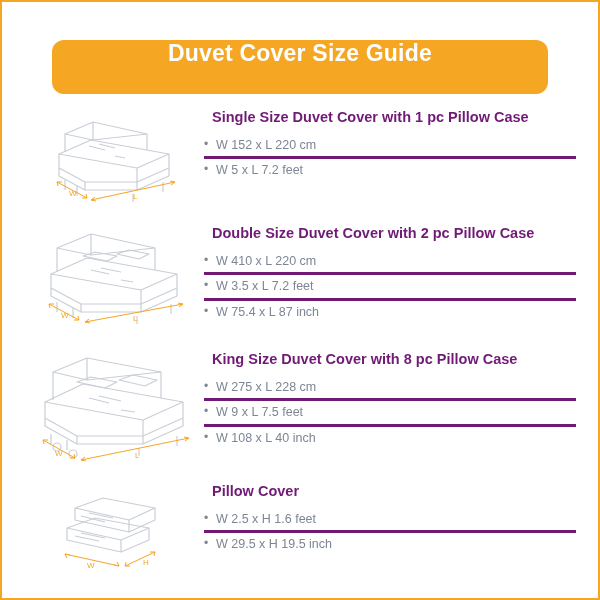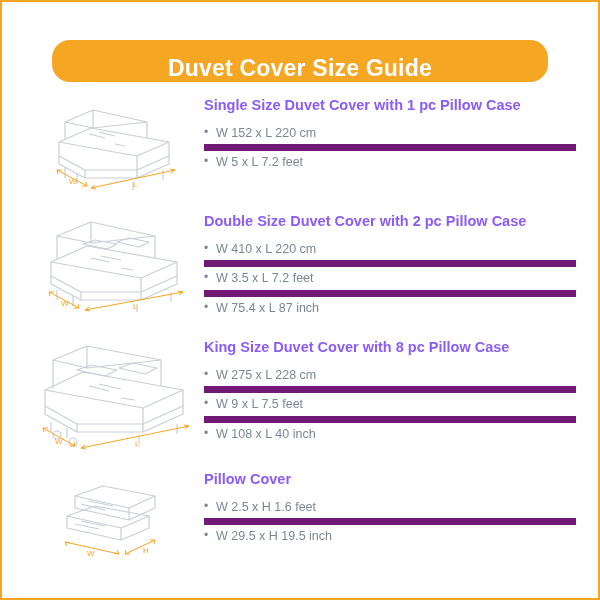--- a/index.html
+++ b/index.html
@@ -23,24 +23,24 @@
   }
   .inner {
     position: absolute;
     left: 0; top: 0; right: 0; bottom: 0;
     padding: 18px 22px 10px 22px;
     box-sizing: border-box;
   }
   .title-bar {
     margin: 20px 28px 10px 28px;
     background: #f5a623;
-    border-radius: 18px;
-    height: 42px;
+    border-radius: 12px;
+    height: 54px;
     display: flex;
-    align-items: flex-end;
+    align-items: flex-start;
     justify-content: center;
   }
   .title-bar .title {
     color: #ffffff;
     font-size: 23px;
     font-weight: bold;
     letter-spacing: 0.2px;
   }
   .rows {
     margin-top: 8px;
@@ -57,36 +57,37 @@
     align-items: center;
     justify-content: center;
   }
   .info {
     flex: 1 1 auto;
     padding-top: 4px;
   }
   .item-title {
     font-size: 14.5px;
     font-weight: bold;
-    color: #8b5cf6;
+    color: #701a75;
     margin-bottom: 8px;
     line-height: 1.1;
+    margin-left: 8px;
   }
   .dims {
     list-style: none;
     margin: 0;
     padding: 0;
   }
   .dims li {
     font-size: 12.5px;
     color: #7c8694;
     line-height: 1.0;
     padding: 5px 0 5px 12px;
     position: relative;
-    border-bottom: 7px solid #701a75;
+    border-bottom: 3px solid #701a75;
   }
   .dims li:last-child {
     border-bottom: none;
   }
   .dims li::before {
     content: "\2022";
     position: absolute;
     left: 0;
     top: 4px;
     color: #7c8694;

